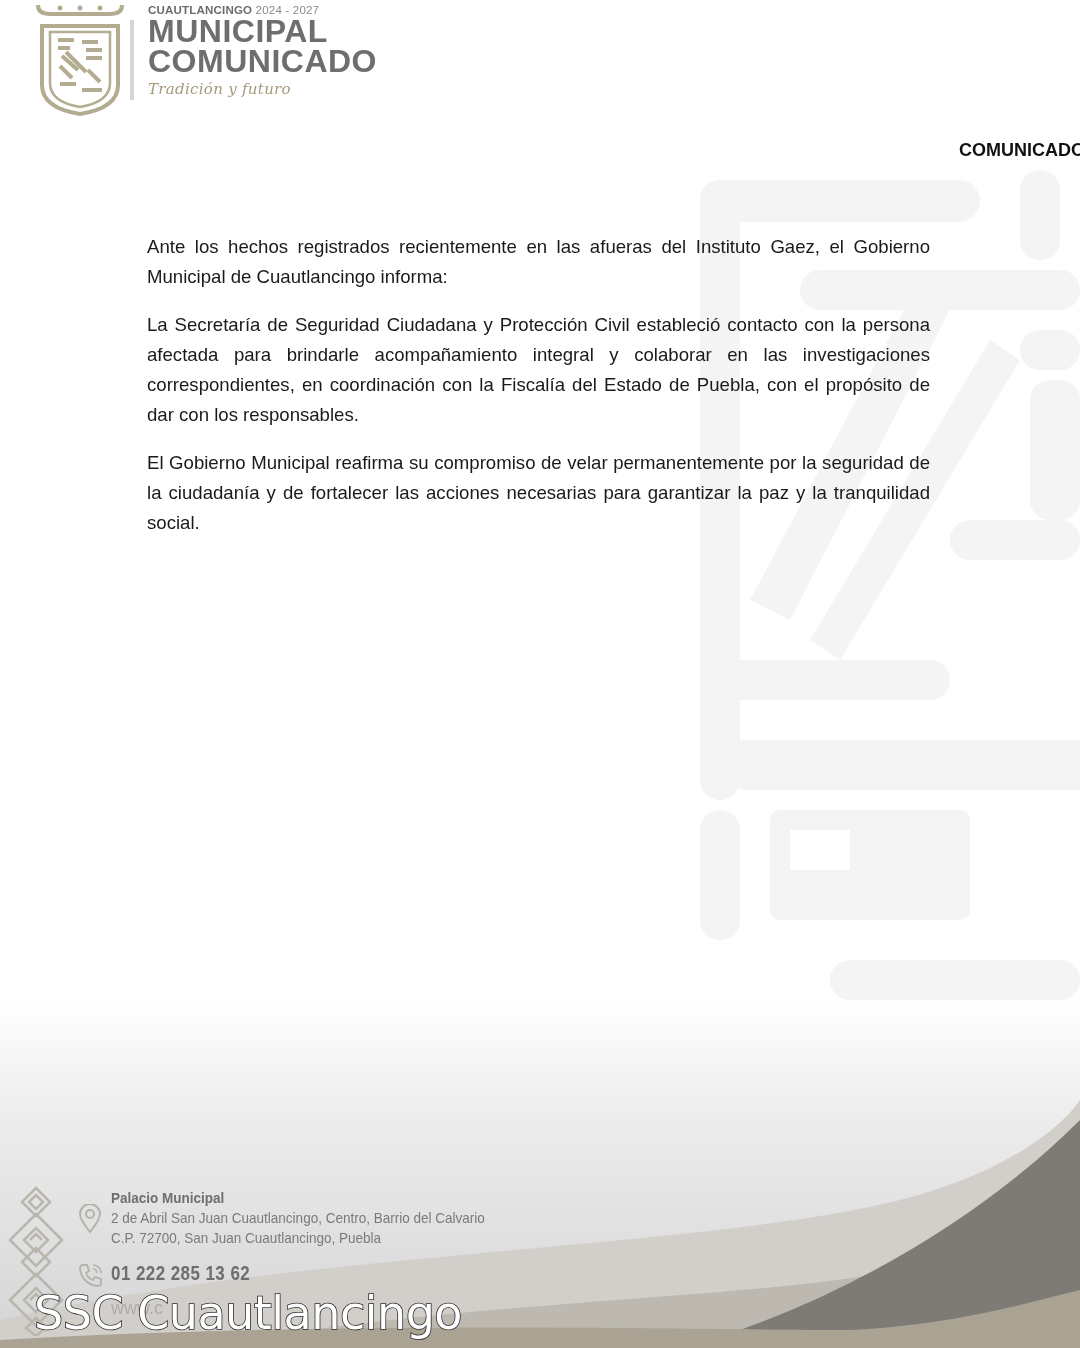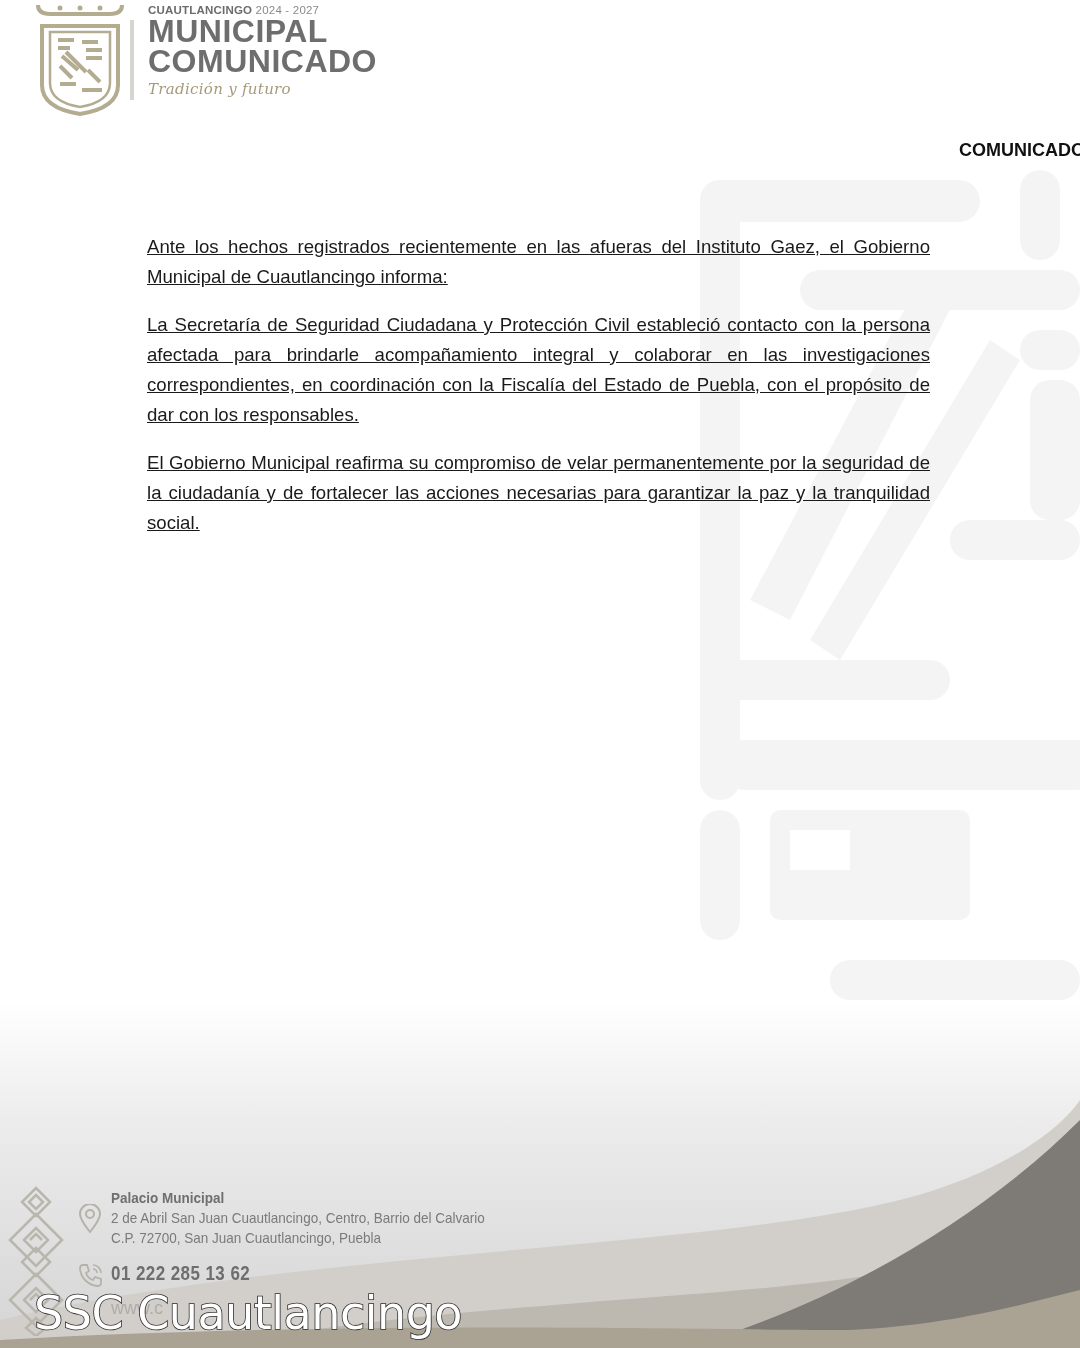--- a/index.html
+++ b/index.html
@@ -22,21 +22,21 @@
   .logo-divider { position: absolute; left: 130px; top: 20px; width: 4px; height: 80px; background: #d6d6d0; }
   .brand { position: absolute; left: 148px; top: 4px; }
   .brand-sub { font-size: 11.5px; font-weight: bold; color: #6b6b6b; letter-spacing: 0.2px; }
   .brand-sub .years { font-weight: normal; color: #8a8a8a; }
   .brand-title { font-size: 32px; line-height: 30px; font-weight: bold; color: #6e6e6e; letter-spacing: 0.5px; }
   .brand-tag { font-family: "DejaVu Serif", serif; font-style: italic; font-size: 15px; color: #a59a7a; margin-top: 4px; letter-spacing: 0.3px; }
 
   
   .title { position: absolute; left: 0; width: 1076px; top: 140px; text-align: right; font-weight: bold; font-size: 18px; color: #111; padding-left: 9px; }
   .body { position: absolute; left: 147px; top: 232px; width: 783px; }
-  .body p { margin: 0 0 18px 0; font-size: 18.6px; line-height: 30px; text-align: justify; color: #1a1a1a; text-decoration: underline; }
+  .body p { margin: 0 0 18px 0; font-size: 18.6px; line-height: 30px; text-align: justify; color: #1a1a1a; }
 
   
   .pattern { position: absolute; left: 6px; top: 1186px; width: 60px; height: 150px; }
   .pin { position: absolute; left: 78px; top: 1204px; width: 24px; height: 30px; }
   .phone { position: absolute; left: 78px; top: 1262px; width: 26px; height: 26px; }
   .addr { position: absolute; left: 111px; top: 1188px; font-family: "Liberation Sans Narrow", "Liberation Sans", sans-serif; color: #7a7a7a; font-size: 15px; line-height: 20px; transform: scaleX(0.9); transform-origin: left top; }
   .addr .name { font-weight: bold; color: #6f6f6f; }
   .tel { position: absolute; left: 111px; top: 1262px; font-size: 20px; font-weight: bold; color: #6e6e6e; transform: scaleX(0.85); transform-origin: left top; letter-spacing: 0.5px; }
   .web { position: absolute; left: 111px; top: 1298px; font-size: 18px; font-weight: normal; color: #8a8a8a; opacity: 0.5; }
 

